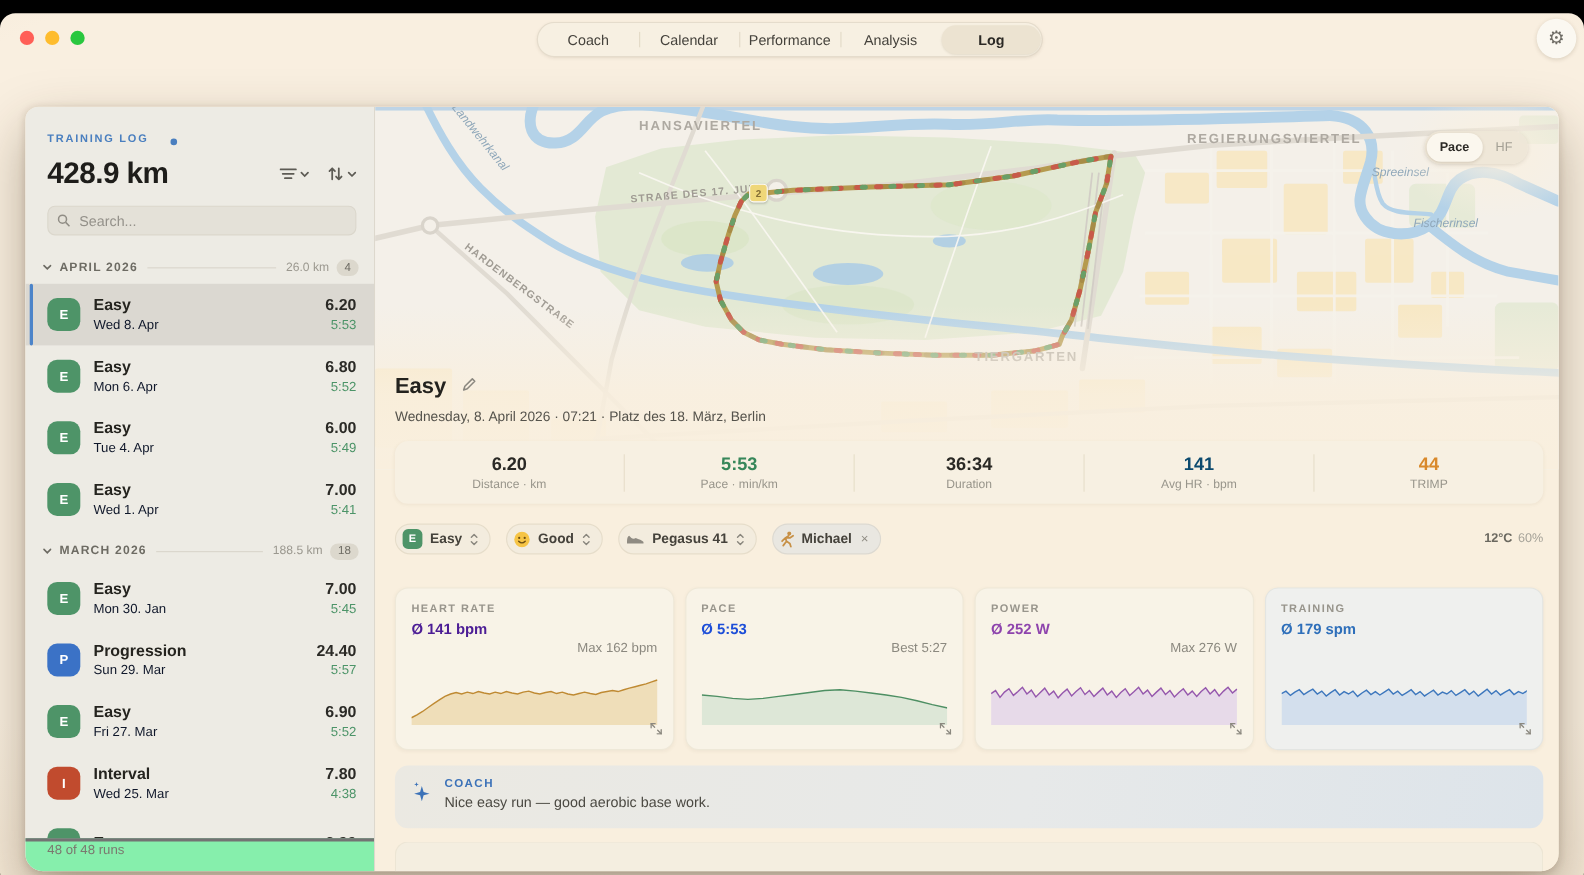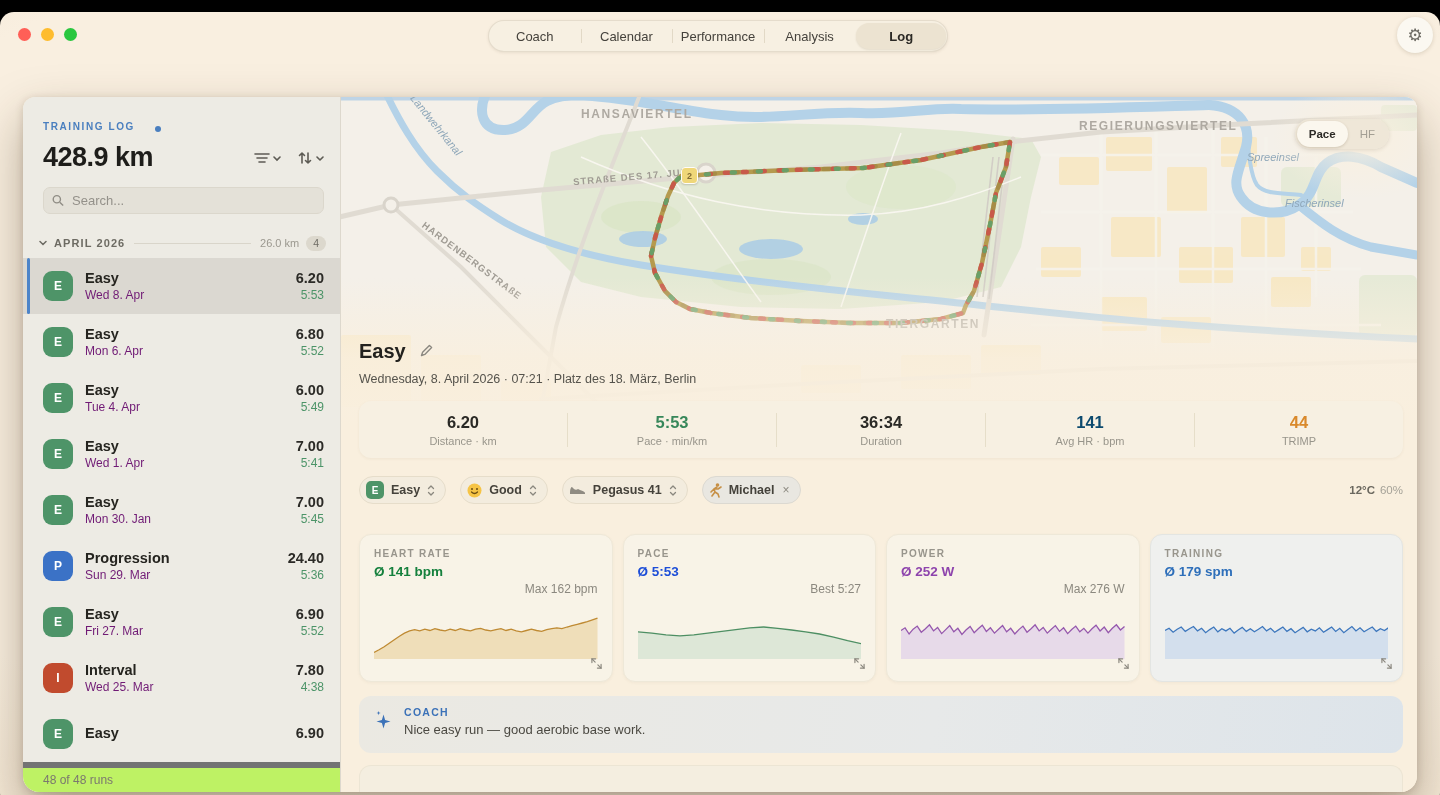--- a/index.html
+++ b/index.html
@@ -37,26 +37,26 @@
   .sec-label{font-size:11px;font-weight:bold;letter-spacing:1.1px;color:#6d6b63;white-space:nowrap;}
   .sec-line{flex:1;border-top:1px solid #d9d5ca;margin:0 2px;}
   .sec-dist{font-size:11px;color:#9b988f;white-space:nowrap;}
   .sec-count{font-size:10.5px;color:#6d6b63;background:#dcd8cd;border-radius:8px;padding:1.5px 7px;}
   .run-row{height:56px;display:flex;align-items:center;gap:12px;padding:0 16px 0 20px;position:relative;}
   .run-row.selected{background:#dbd8d1;}
   .run-row.selected::before{content:"";position:absolute;left:4px;top:0;bottom:0;width:3px;background:#4c84c9;border-radius:2px;}
   .run-badge{width:30px;height:30px;border-radius:9px;color:#fff;font-size:12px;font-weight:bold;display:flex;align-items:center;justify-content:center;flex:0 0 auto;}
   .run-main{flex:1;display:flex;flex-direction:column;gap:2px;min-width:0;}
   .run-title{font-size:14.5px;font-weight:bold;color:#25241f;}
-  .run-date{font-size:12px;color:#701a75;}
+  .run-date{font-size:12px;color:#0f172a;}
   .run-right{display:flex;flex-direction:column;align-items:flex-end;gap:2px;}
   .run-dist{font-size:14.5px;font-weight:bold;color:#2b2a26;}
   .run-pace{font-size:12px;color:#4c9468;}
-  .sb-foot{position:absolute;left:0;right:0;bottom:0;height:30px;background:#bef264;border-top:6px solid #737373;
-    display:flex;align-items:center;padding:0 20px;font-size:12px;color:#7b786f;}
+  .sb-foot{position:absolute;left:0;right:0;bottom:0;height:30px;background:#86efac;border-top:3px solid #737373;
+    display:flex;align-items:flex-start;padding:0 20px;font-size:12px;color:#7b786f;}
   
   .main{flex:1;position:relative;background:#f9efde;overflow:hidden;}
   .map{position:absolute;top:0;left:0;right:0;height:330px;background:#f3f1eb;overflow:hidden;}
   .map svg.base{position:absolute;inset:0;}
   .map-label{position:absolute;white-space:nowrap;}
   .lbl-district{font-size:12px;font-weight:bold;letter-spacing:1.6px;color:#a09d96;}
   .lbl-street{font-size:9.5px;font-weight:bold;letter-spacing:1px;color:#8f8c85;}
   .lbl-water{font-size:11px;font-style:italic;color:#7b9ab2;}
   .km-badge{position:absolute;width:17px;height:17px;background:#eed366;border:1.5px solid #fff;border-radius:4px;
     box-shadow:0 1px 2px rgba(0,0,0,.2);display:flex;align-items:center;justify-content:center;font-size:9px;font-weight:bold;color:#6d5614;}
@@ -207,40 +207,49 @@
             <span class="run-badge" style="background: rgb(78, 148, 104);">E</span>
             <span class="run-main">
               <span class="run-title">Easy</span>
               <span class="run-date">Wed 1. Apr</span>
             </span>
             <span class="run-right">
               <span class="run-dist">7.00</span>
               <span class="run-pace">5:41</span>
             </span>
           </div>
+          <div class="sec-head">
+            <svg class="sec-chev" viewBox="0 0 8 8" fill="none" stroke="#6d6b63" stroke-width="1.5" stroke-linecap="round">
+              <path d="M1,2.5 L4,5.5 L7,2.5"></path>
+            </svg>
+            <span class="sec-label">MARCH 2026</span>
+            <span class="sec-line"></span>
+            <span class="sec-dist">188.5 km</span>
+            <span class="sec-count">18</span>
+          </div>
           <div class="run-row">
             <span class="run-badge" style="background: rgb(78, 148, 104);">E</span>
             <span class="run-main">
               <span class="run-title">Easy</span>
               <span class="run-date">Mon 30. Jan</span>
             </span>
             <span class="run-right">
               <span class="run-dist">7.00</span>
               <span class="run-pace">5:45</span>
             </span>
           </div>
           <div class="run-row">
             <span class="run-badge" style="background: rgb(59, 114, 198);">P</span>
             <span class="run-main">
               <span class="run-title">Progression</span>
               <span class="run-date">Sun 29. Mar</span>
             </span>
             <span class="run-right">
               <span class="run-dist">24.40</span>
-              <span class="run-pace">5:36</span>
+              <span class="run-pace">5:57</span>
             </span>
           </div>
           <div class="run-row">
             <span class="run-badge" style="background: rgb(78, 148, 104);">E</span>
             <span class="run-main">
               <span class="run-title">Easy</span>
               <span class="run-date">Fri 27. Mar</span>
             </span>
             <span class="run-right">
               <span class="run-dist">6.90</span>
@@ -459,21 +468,21 @@
               </svg>
               <span class="lbl">Michael</span>
               <span class="x">×</span>
             </div>
             <span class="weather"><span class="t">12°C</span><span class="h">60%</span></span>
           </div>
 
         <div class="cards" id="cards">
             <div class="card">
               <div class="card-metric">HEART RATE</div>
-              <div class="card-avg" style="color: #15803d;">Ø 141 bpm</div>
+              <div class="card-avg" style="color: #4c1d95;">Ø 141 bpm</div>
               <div class="card-sub">Max 162 bpm</div>
               <div class="spark">
                 <svg viewBox="0 0 226 52" preserveAspectRatio="none">
                   <path d="M0.0,45.5 L5.1,42.8 L10.3,39.8 L15.4,36.2 L20.5,32.7 L25.7,29.2 L30.8,26.1 L36.0,23.9 L41.1,22.6 L46.2,23.9 L51.4,22.2 L56.5,23.5 L61.6,21.7 L66.8,23.0 L71.9,23.9 L77.0,22.2 L82.2,23.5 L87.3,21.7 L92.5,23.0 L97.6,23.9 L102.7,22.2 L107.9,21.3 L113.0,23.0 L118.1,23.9 L123.3,22.6 L128.4,21.7 L133.5,23.5 L138.7,22.2 L143.8,23.9 L149.0,24.8 L154.1,23.5 L159.2,22.2 L164.4,23.5 L169.5,24.4 L174.6,22.6 L179.8,21.7 L184.9,20.8 L190.0,21.7 L195.2,20.0 L200.3,18.6 L205.5,17.3 L210.6,16.0 L215.7,14.7 L220.9,12.9 L226.0,11.2 L226,52 L0,52 Z" fill="#ecd7a9" opacity="0.75"></path>
                   <path d="M0.0,45.5 L5.1,42.8 L10.3,39.8 L15.4,36.2 L20.5,32.7 L25.7,29.2 L30.8,26.1 L36.0,23.9 L41.1,22.6 L46.2,23.9 L51.4,22.2 L56.5,23.5 L61.6,21.7 L66.8,23.0 L71.9,23.9 L77.0,22.2 L82.2,23.5 L87.3,21.7 L92.5,23.0 L97.6,23.9 L102.7,22.2 L107.9,21.3 L113.0,23.0 L118.1,23.9 L123.3,22.6 L128.4,21.7 L133.5,23.5 L138.7,22.2 L143.8,23.9 L149.0,24.8 L154.1,23.5 L159.2,22.2 L164.4,23.5 L169.5,24.4 L174.6,22.6 L179.8,21.7 L184.9,20.8 L190.0,21.7 L195.2,20.0 L200.3,18.6 L205.5,17.3 L210.6,16.0 L215.7,14.7 L220.9,12.9 L226.0,11.2 " fill="none" stroke="#bf8a33" stroke-width="1.3"></path>
                 </svg>
               </div>
               <span class="expand"><svg width="11" height="11" viewBox="0 0 12 12" fill="none" stroke="#8b887f" stroke-width="1.3" stroke-linecap="round">
                   <path d="M1,5 L1,1 L5,1"></path>
                   <path d="M7,11 L11,11 L11,7"></path>

